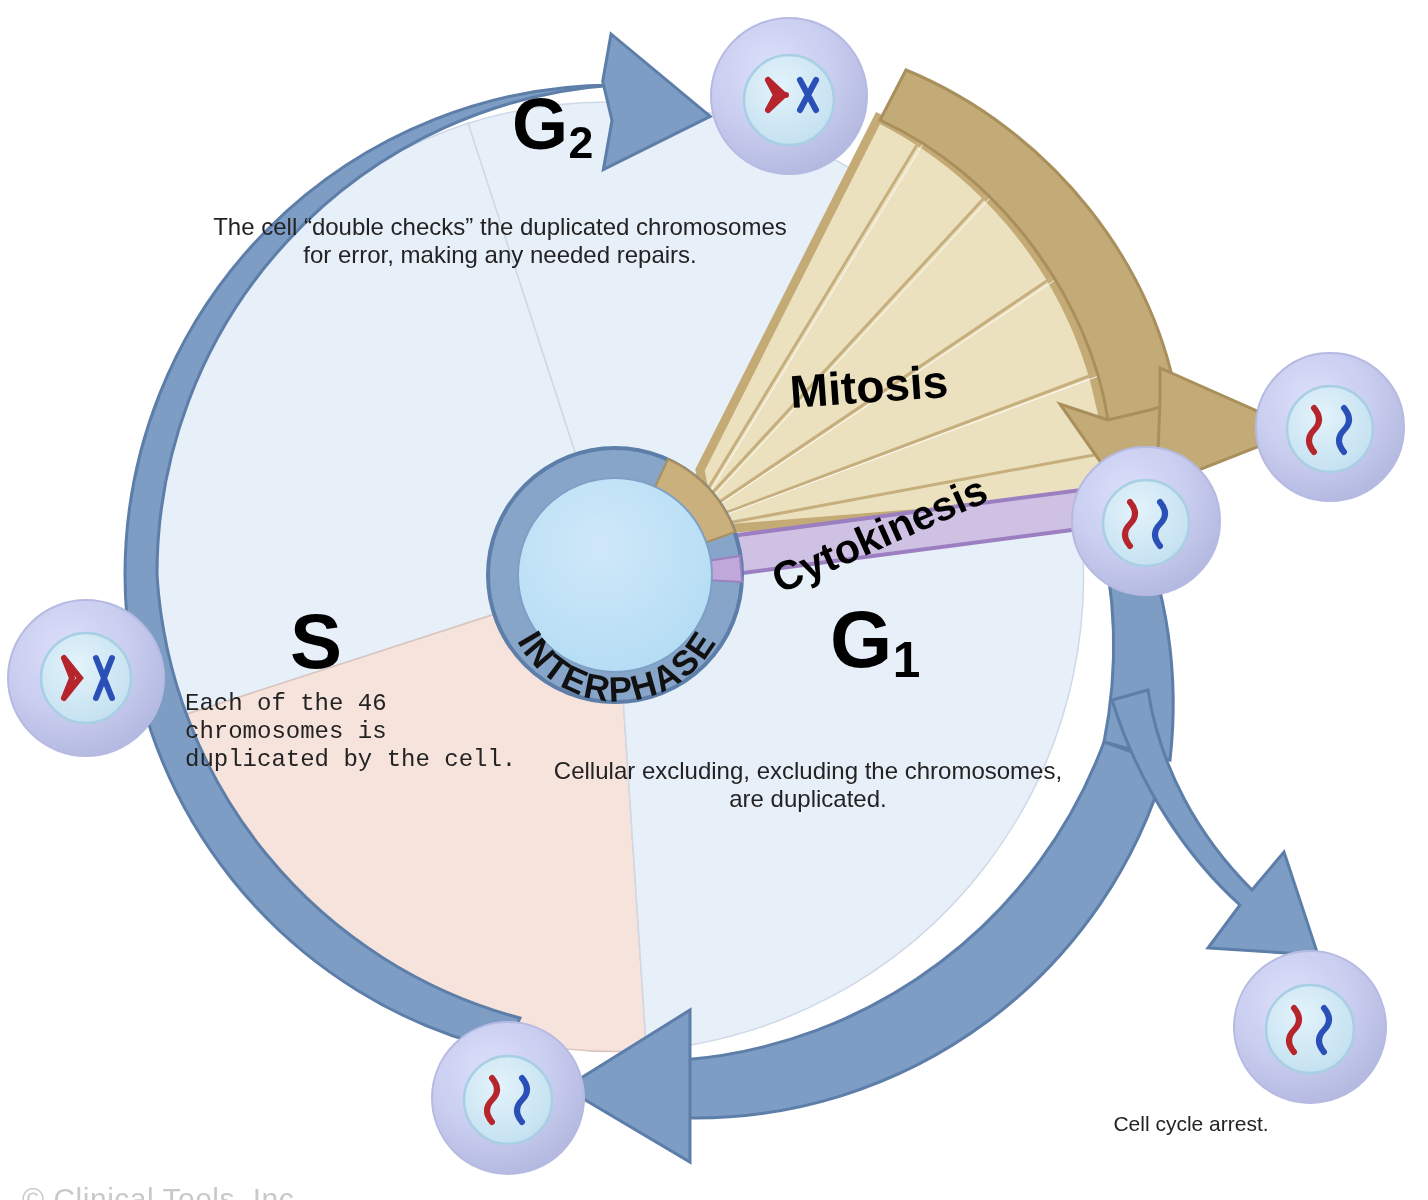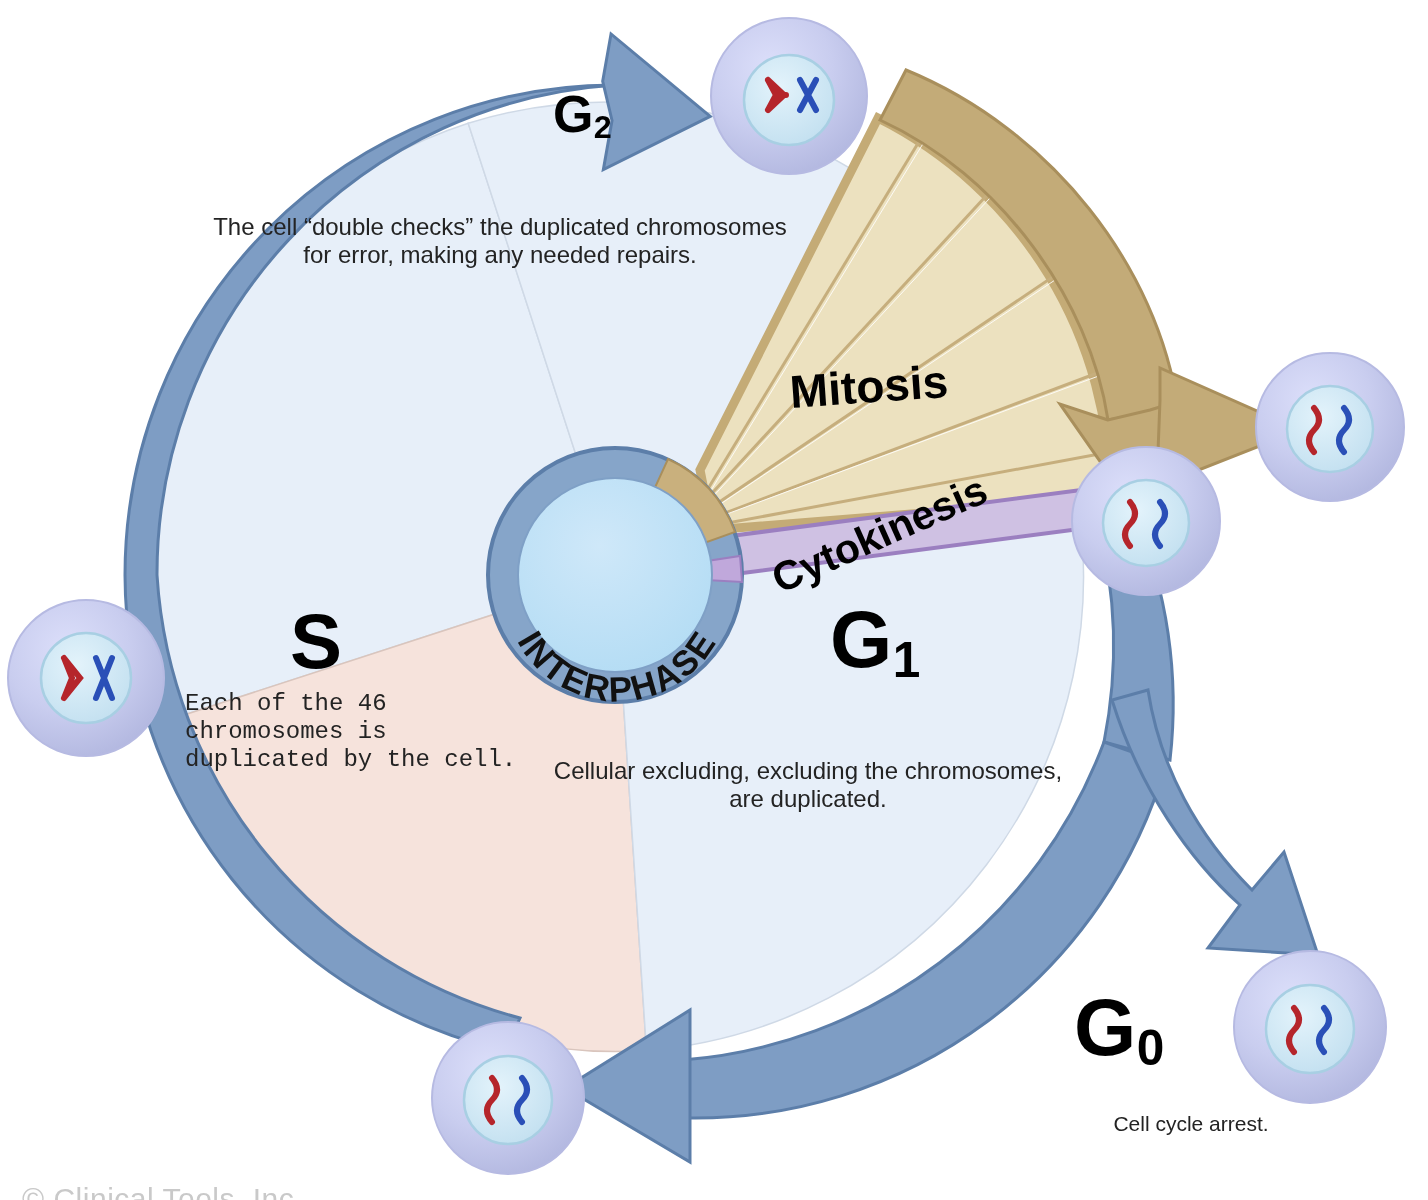--- a/index.html
+++ b/index.html
@@ -11,21 +11,21 @@
   svg.layer{position:absolute;left:0;top:0;width:1428px;height:1200px;}
 
   .txtbox{position:absolute;color:#1a1a1a;}
 
   .phase-letter{font-weight:bold;color:#000;line-height:1;}
   .phase-letter sub{font-size:0.62em;font-weight:bold;vertical-align:baseline;
                     position:relative;top:0.20em;left:0.01em;}
 
   .desc{font-size:24px;line-height:1.16;color:#232323;font-weight:500;}
 
-  #g2-letter{left:512px;top:88px;font-size:52px;margin-left:41px;}
+  #g2-letter{left:512px;top:88px;font-size:72px;}
   #g2-desc{left:200px;top:213px;width:600px;text-align:center;}
 
   #s-letter{left:290px;top:602px;font-size:78px;}
   #s-desc{left:185px;top:690px;width:345px;text-align:left;font-family:Liberation Mono, monospace;}
 
   #g1-letter{left:830px;top:600px;font-size:80px;}
   #g1-desc{left:548px;top:757px;width:520px;text-align:center;}
 
   #g0-letter{left:1074px;top:988px;font-size:80px;}
   #g0-desc{left:1026px;top:1112px;width:330px;text-align:center;font-size:21px;}
@@ -212,21 +212,20 @@
 
   <div class="txtbox phase-letter" id="g2-letter"><span>G</span><sub>2</sub></div>
   <div class="txtbox desc" id="g2-desc">The cell “double checks” the duplicated chromosomes for error, making any needed repairs.</div>
 
   <div class="txtbox phase-letter" id="s-letter"><span>S</span></div>
   <div class="txtbox desc" id="s-desc">Each of the 46 chromosomes is duplicated by the cell.</div>
 
   <div class="txtbox phase-letter" id="g1-letter"><span>G</span><sub>1</sub></div>
   <div class="txtbox desc" id="g1-desc">Cellular excluding, excluding the chromosomes, are duplicated.</div>
 
-  <div class="txtbox phase-letter" id="g0-letter"><span>G</span><sub>0</sub></div>
   <div class="txtbox desc" id="g0-desc">Cell cycle arrest.</div>
 
   <div class="txtbox" id="mitosis-label">Mitosis</div>
   <div class="txtbox" id="cytokinesis-label">Cytokinesis</div>
 
   <div class="txtbox" id="copyright">
     <span class="csym">©</span>
     <span>Clinical Tools, Inc.</span>
   </div>
 

